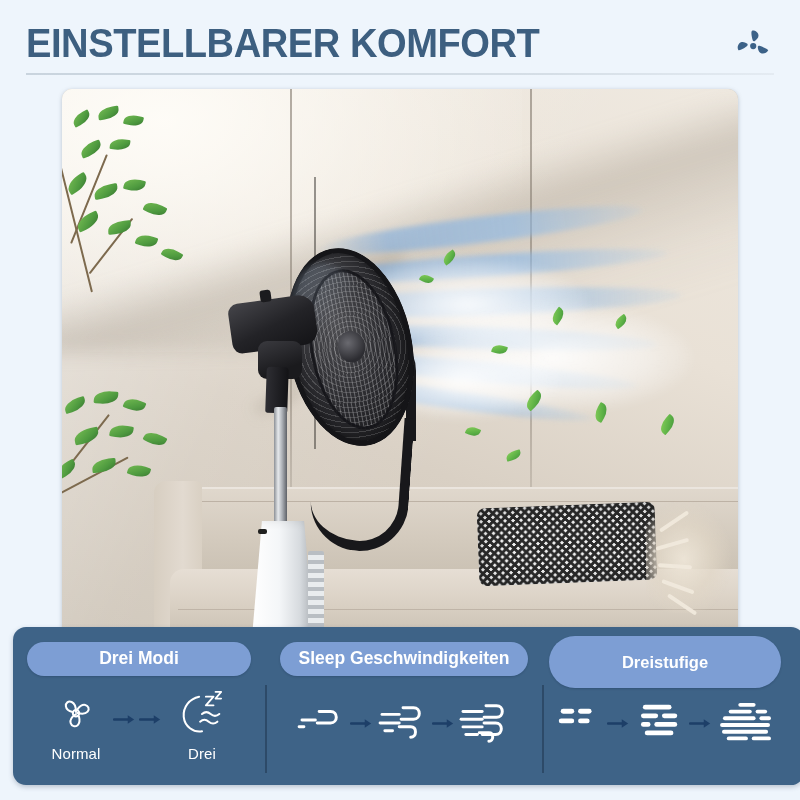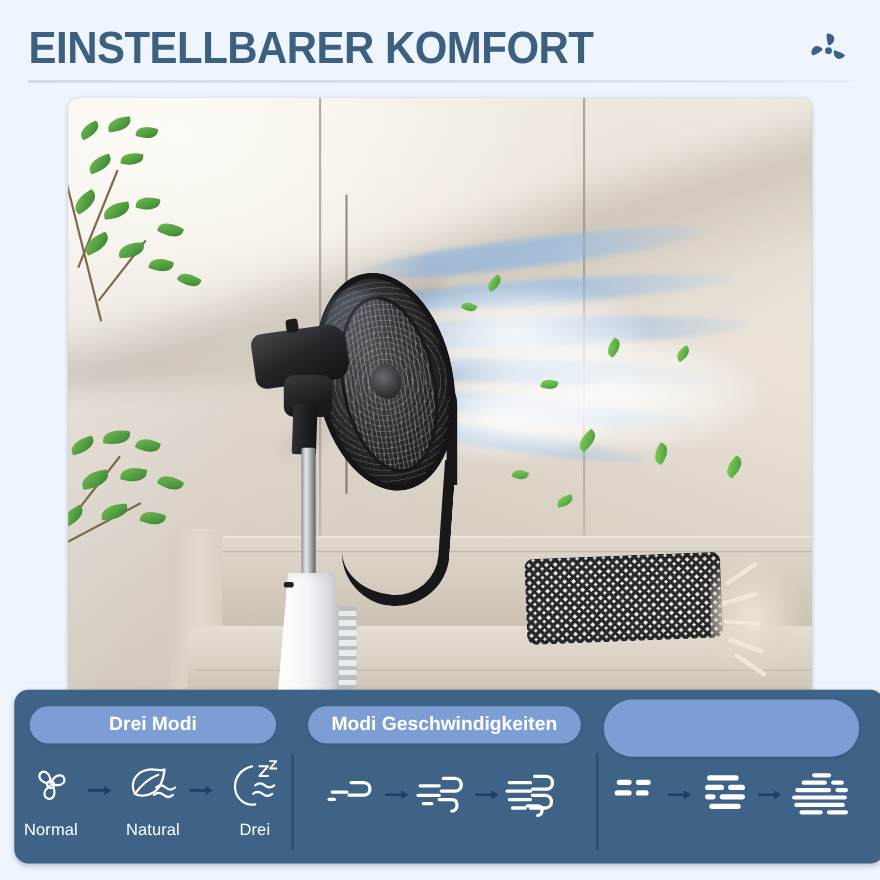--- a/index.html
+++ b/index.html
@@ -536,31 +536,20 @@
         <span class="mode-label">Normal</span>
       </div>
 
       <div class="arrow">
         <svg viewBox="0 0 26 12" width="24" height="11">
           <path d="M1 6 H17" stroke="#1d3f68" stroke-width="2.6" stroke-linecap="round"></path>
           <path d="M16 1.4 L23 6 L16 10.6 Z" fill="#1d3f68"></path>
         </svg>
       </div>
 
-      <div class="mode-item">
-        <span>
-          <svg viewBox="0 0 56 52" width="54" height="50" fill="none" stroke="#ffffff" stroke-width="2.1" stroke-linecap="round" stroke-linejoin="round">
-            <path d="M11 34C6 24 11 13 24 11c7-1 12 2 15 0 -1 9 -4 18 -11 22 -6 3.5 -13 3.5 -17 1z"></path>
-            <path d="M11 34C16 27 23 20 33 16"></path>
-            <path d="M31 28c3-2.6 6-2.6 9 0 3 2.6 6 2.6 9 0"></path>
-            <path d="M29 35c3-2.6 6-2.6 9 0 3 2.6 6 2.6 9 0"></path>
-          </svg>
-        </span>
-        <span class="mode-label">Natural</span>
-      </div>
 
       <div class="arrow">
         <svg viewBox="0 0 26 12" width="24" height="11">
           <path d="M1 6 H17" stroke="#1d3f68" stroke-width="2.6" stroke-linecap="round"></path>
           <path d="M16 1.4 L23 6 L16 10.6 Z" fill="#1d3f68"></path>
         </svg>
       </div>
 
       <div class="mode-item">
         <span>
@@ -572,21 +561,21 @@
             <path d="M26 34c3-2.6 6-2.6 9 0 3 2.6 6 2.6 9 0"></path>
           </svg>
         </span>
         <span class="mode-label">Drei</span>
       </div>
 
     </div>
   </div>
 
   <div class="col col-2">
-    <div class="pill pill-2">Modi Geschwindigkeiten</div>
+    <div class="pill pill-2">Sleep Geschwindigkeiten</div>
     <div class="icon-row" style="top:74px;">
 
       <div class="speed-item">
         <span>
           <svg viewBox="0 0 58 42" width="56" height="40" fill="none" stroke="#ffffff" stroke-width="3.1" stroke-linecap="round" stroke-linejoin="round">
             <path d="M8 20h14"></path>
             <path d="M5 27h5"></path>
             <path d="M26 11h12c4 0 6 3 6 6 0 3-2 6-6 6H24"></path>
           </svg>
         </span>
@@ -631,20 +620,21 @@
           </svg>
         </span>
       </div>
 
     </div>
   </div>
 
   <div class="col col-3">
     <div class="pill pill-3">
       <span>
+        <span class="ln">Dreistufige</span>
       </span>
     </div>
     <div class="icon-row" style="top:74px;">
 
       <div class="mist-item">
         <span>
           <svg viewBox="0 0 56 34" width="54" height="33">
             <g fill="#ffffff">
               <rect x="8" y="8" width="14" height="5" rx="2.5"></rect>
               <rect x="26" y="8" width="14" height="5" rx="2.5"></rect>

